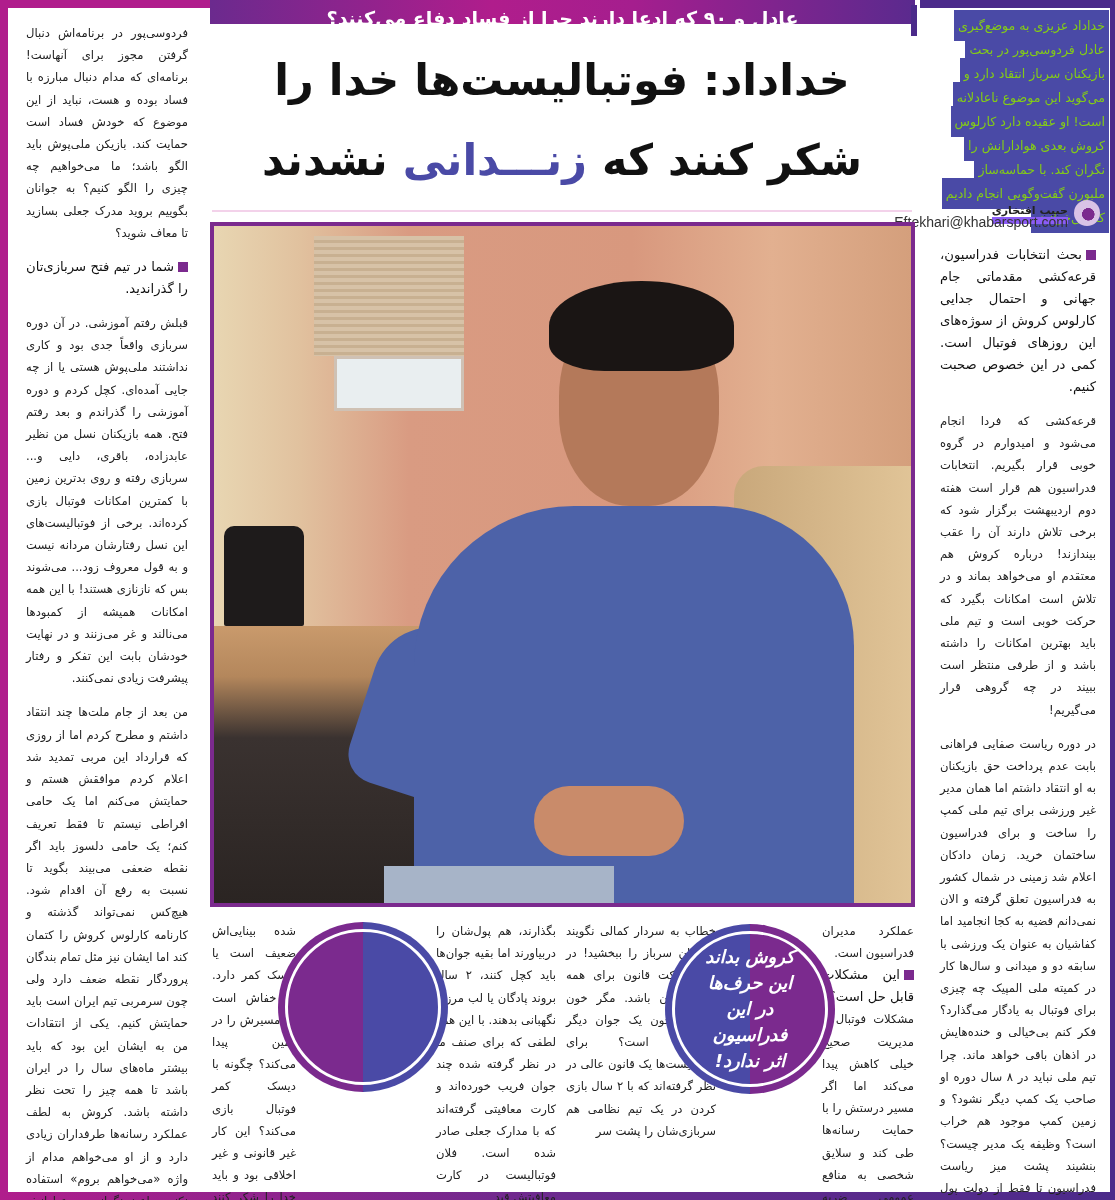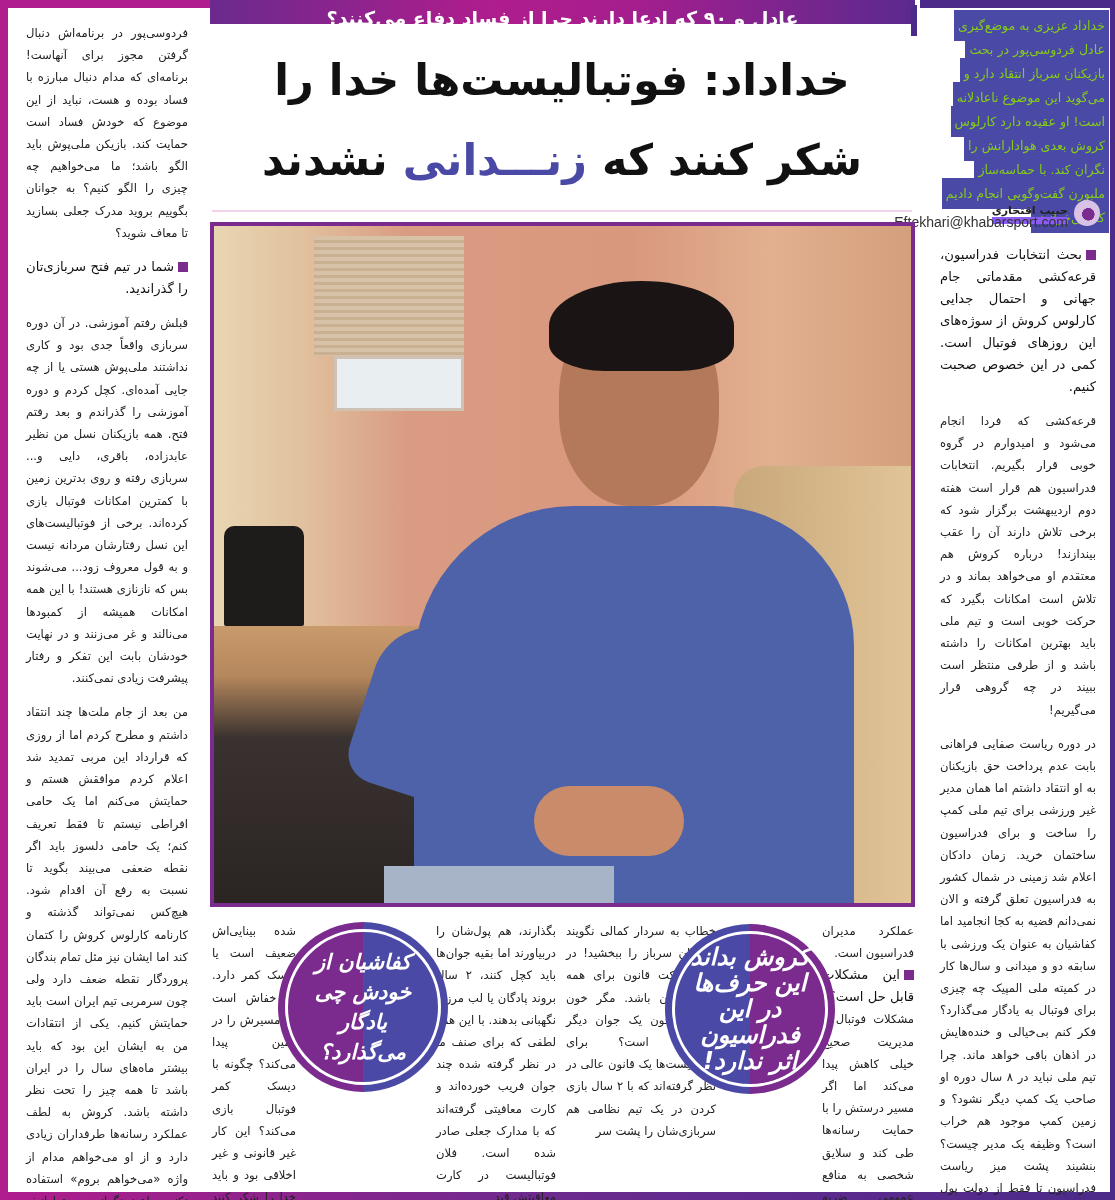--- a/index.html
+++ b/index.html
@@ -62,21 +62,21 @@
   .byline .email { position: absolute; right: 32px; top: 16px; font-size: 14px; color: #333; direction: ltr; font-family: "Liberation Sans", sans-serif; }
 
   .col-right { left: 928px; top: 232px; width: 182px; padding-right: 2px; }
 
   
   .bottom-band { position: absolute; left: 210px; top: 910px; width: 705px; height: 282px; }
   .bcol { position: absolute; font-size: 11.6px; line-height: 22.2px; color: #222; text-align: justify; }
   .badge { position: absolute; width: 170px; height: 170px; border-radius: 50%;
     display: flex; align-items: center; justify-content: center; }
   .badge .ring { position: absolute; left: 7px; top: 7px; width: 156px; height: 156px; border: 3px solid #fff; border-radius: 50%; }
-  .badge .text { position: relative; color: #fff; font-weight: 900; font-size: 24px; line-height: 26px; text-align: center; font-style: italic; }
+  .badge .text { position: relative; color: #fff; font-weight: 900; font-size: 18px; line-height: 26px; text-align: center; font-style: italic; }
   .badge-left { left: 68px; top: 12px; background: linear-gradient(90deg, #7b2a8e 50%, #4a4aa6 50%); }
   .badge-right { left: 455px; top: 14px; background: linear-gradient(90deg, #4a4aa6 50%, #7b2a8e 50%); }
 </style>
 </head>
 <body>
 
 <div class="frame-left"></div>
 <div class="frame-top-left"></div>
 <div class="frame-top-right"></div>
 <div class="frame-right"></div>
@@ -152,20 +152,14 @@
     <div class="text">
       <div>کروش بداند</div>
       <div>این حرف‌ها</div>
       <div>در این</div>
       <div>فدراسیون</div>
       <div>اثر ندارد!</div>
     </div>
   </div>
   <div class="badge badge-left">
     <div class="ring"></div>
-    <div class="text" style="font-size:21px; line-height:30px;">
-      <div>کفاشیان از</div>
-      <div>خودش چی</div>
-      <div>یادگار</div>
-      <div>می‌گذارد؟</div>
-    </div>
   </div>
 </div>
 
 </body></html>

